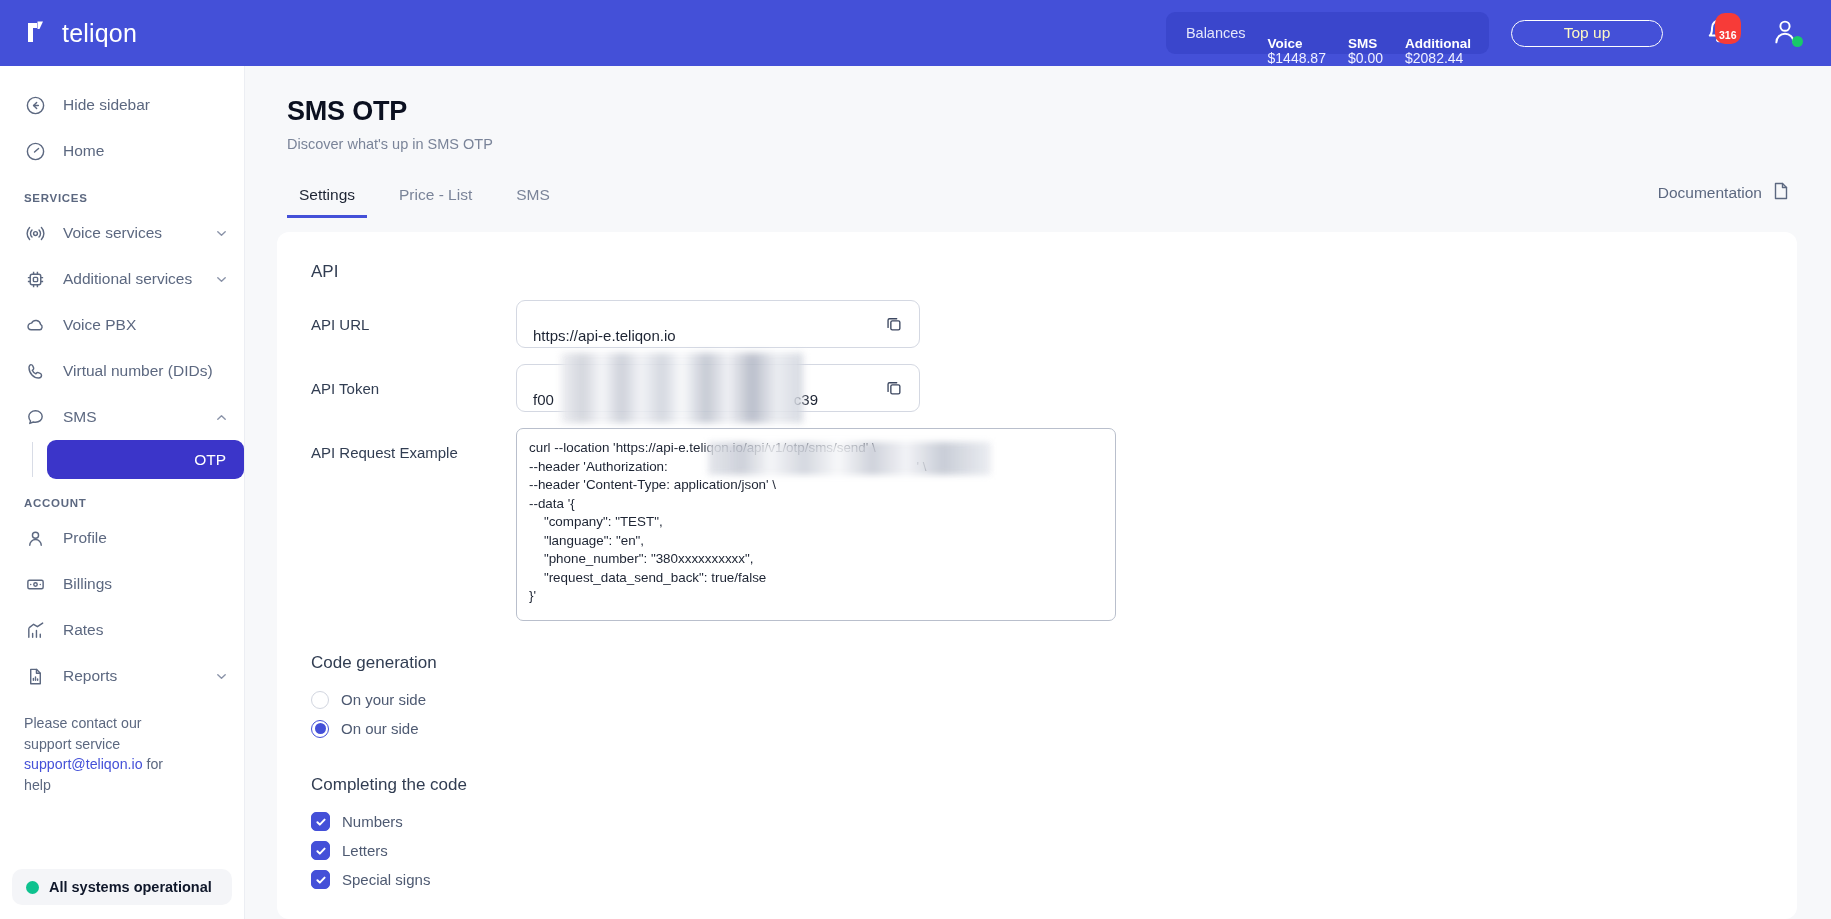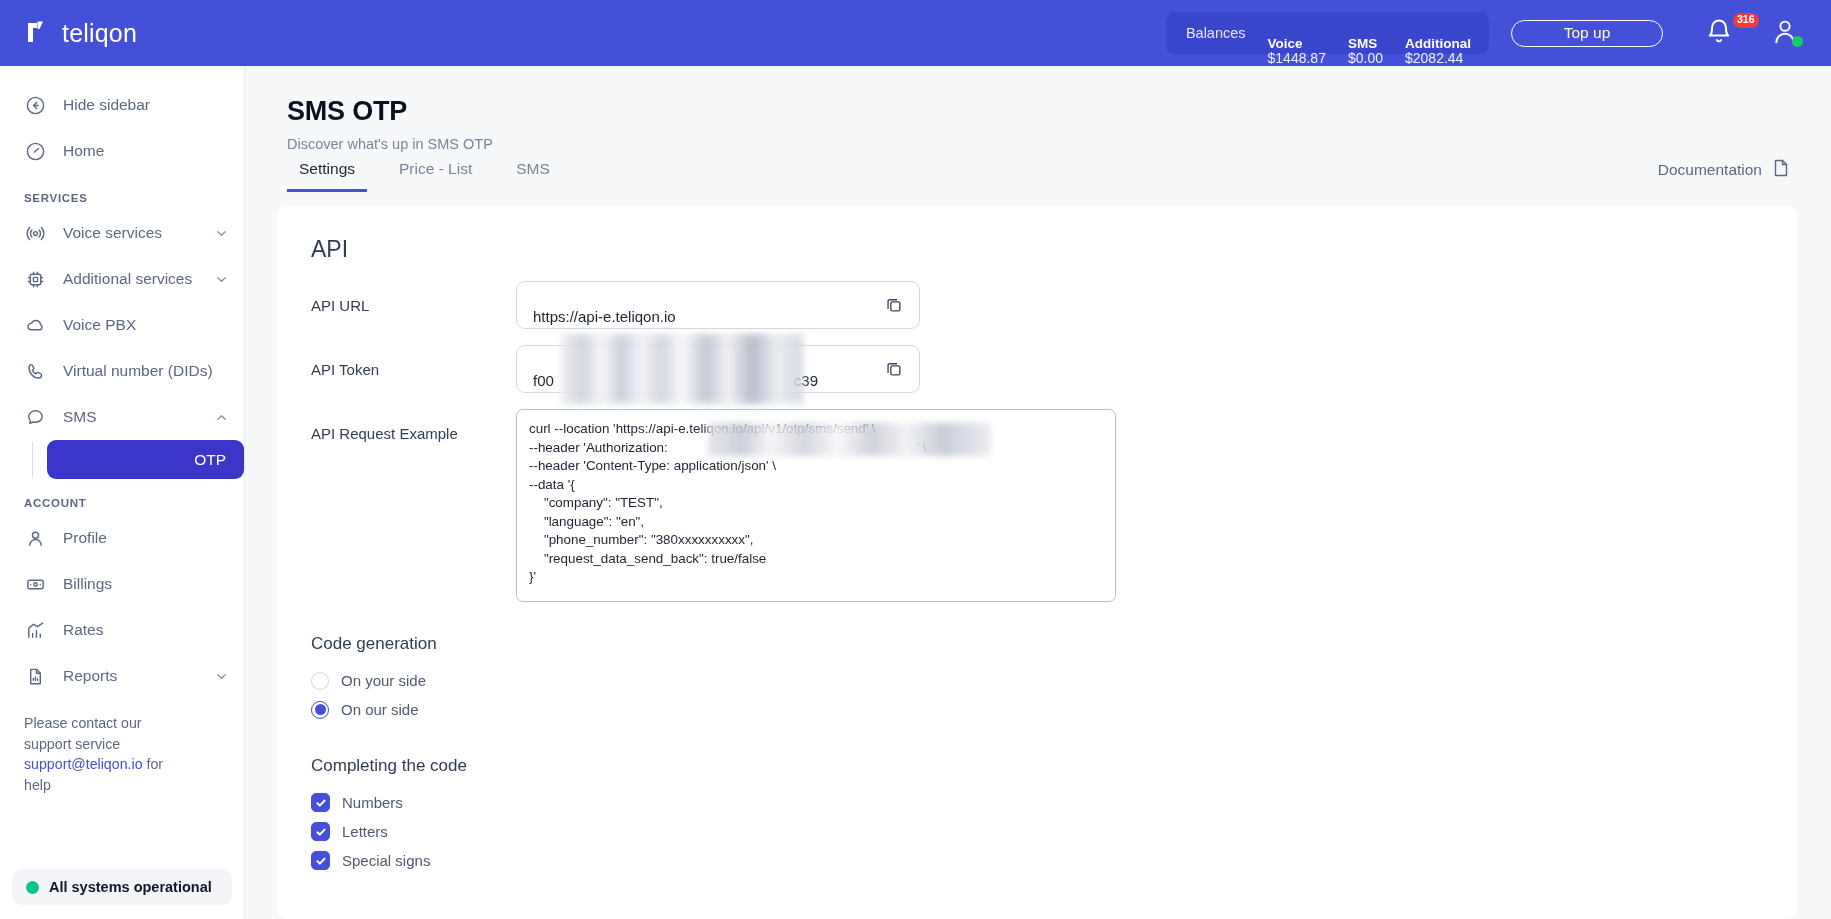--- a/index.html
+++ b/index.html
@@ -47,24 +47,24 @@
     background: transparent;
     color: #fef9c3;
     font-size: 15.5px;
     font-family: "Liberation Sans", sans-serif;
     cursor: pointer;
     display: flex; align-items: center; justify-content: center;
   }
 
   .bell-wrap { margin-left: 42px; position: relative; width: 30px; height: 32px; cursor: pointer; }
   .badge {
-    position: absolute; top: -4px; left: 28px;
+    position: absolute; top: -4px; left: 10px;
     background: #f73b38; color: #fff;
     font-size: 10.5px; font-weight: bold;
-    border-radius: 10px; padding: 1px 4px 2px;
+    border-radius: 10px; padding: 17px 4px 2px;
     line-height: 1.1; min-width: 20px; 
     z-index: 2;
   }
   .avatar-wrap { margin-left: 36px; margin-right: 6px; position: relative; width: 30px; height: 32px; cursor: pointer; }
   .online-dot {
     position: absolute; right: -2px; bottom: 2px;
     width: 11px; height: 11px; border-radius: 50%;
     background: #18c96a;
   }
 
@@ -129,22 +129,22 @@
   }
   .status-dot { width: 13px; height: 13px; border-radius: 50%; background: #0ec28f; flex: 0 0 13px; }
 
   
   .main { flex: 1; background: #f7f8fa; overflow: hidden; display: flex; flex-direction: column; }
   .page-head { padding: 30px 42px 0 42px; }
   .page-title { font-size: 27px; font-weight: bold; color: #0b1020; letter-spacing: -.2px; }
   .page-sub { font-size: 14.5px; color: #7a8499; margin-top: 9px; }
 
   .tabs-row {
-    display: flex; align-items: flex-end;
-    padding: 0 42px; 
+    display: flex; 
+    padding: 0 42px; margin-top: 26px;
     border-bottom: 0;
   }
   .tab {
     font-size: 15.5px; color: #7a8499;
     padding: 8px 12px 11px; margin-right: 20px;
     cursor: pointer; border-bottom: 3px solid transparent;
   }
   .tab.active { color: #1d2433; border-bottom-color: #4450d8; font-weight: normal; }
   .tabs-spacer { flex: 1; }
   .doc-link {
@@ -155,21 +155,21 @@
 
   .card {
     margin: 14px 34px 0 32px;
     background: #ffffff;
     border-radius: 12px;
     flex: 1;
     padding: 30px 0 0 0;
     overflow: hidden;
   }
   .card-inner { padding: 0 34px 0 34px; }
-  .card-h { font-size: 23px; color: #313d52; font-weight: normal; margin-bottom: 18px; }
+  .card-h { font-size: 17px; color: #313d52; font-weight: normal; margin-bottom: 18px; }
 
   .form-row { display: flex; align-items: flex-start; margin-top: 16px; }
   .form-label { width: 205px; flex: 0 0 205px; font-size: 15px; color: #313d52; padding-top: 16px; }
 
   .input-field {
     width: 404px; height: 48px;
     border: 1px solid #d4d8e2; border-radius: 9px;
     background: #fff;
     display: flex; align-items: center;
     padding: 0 14px 0 16px;

